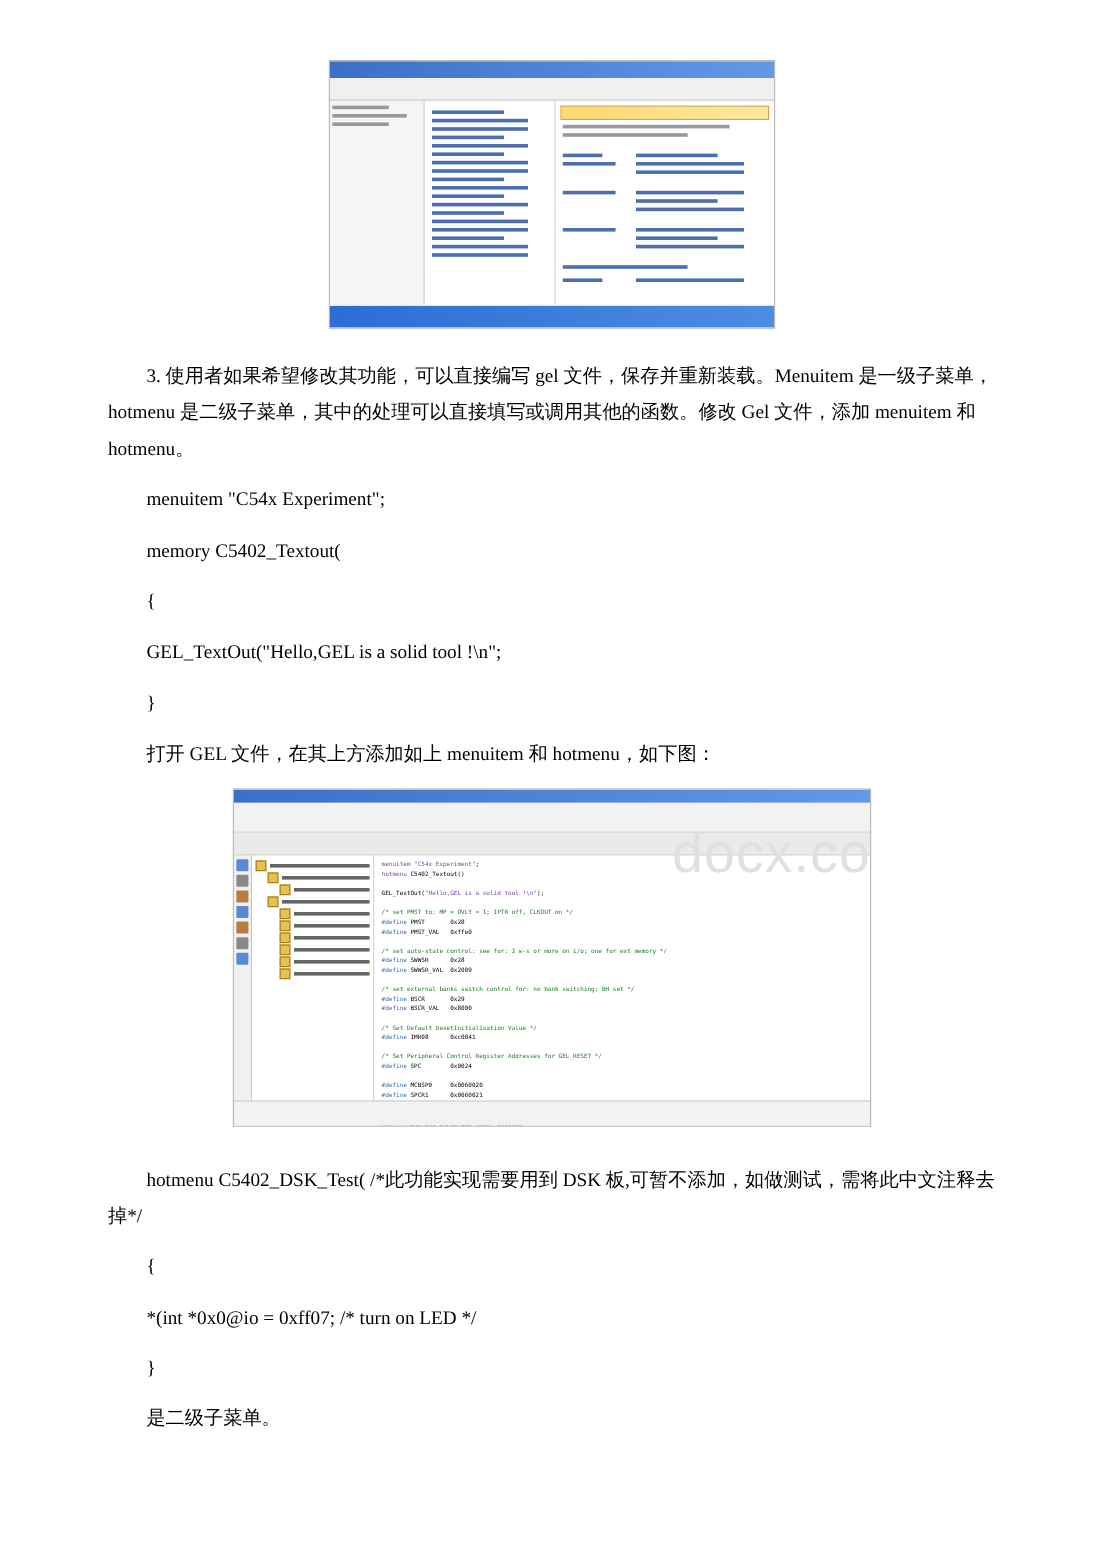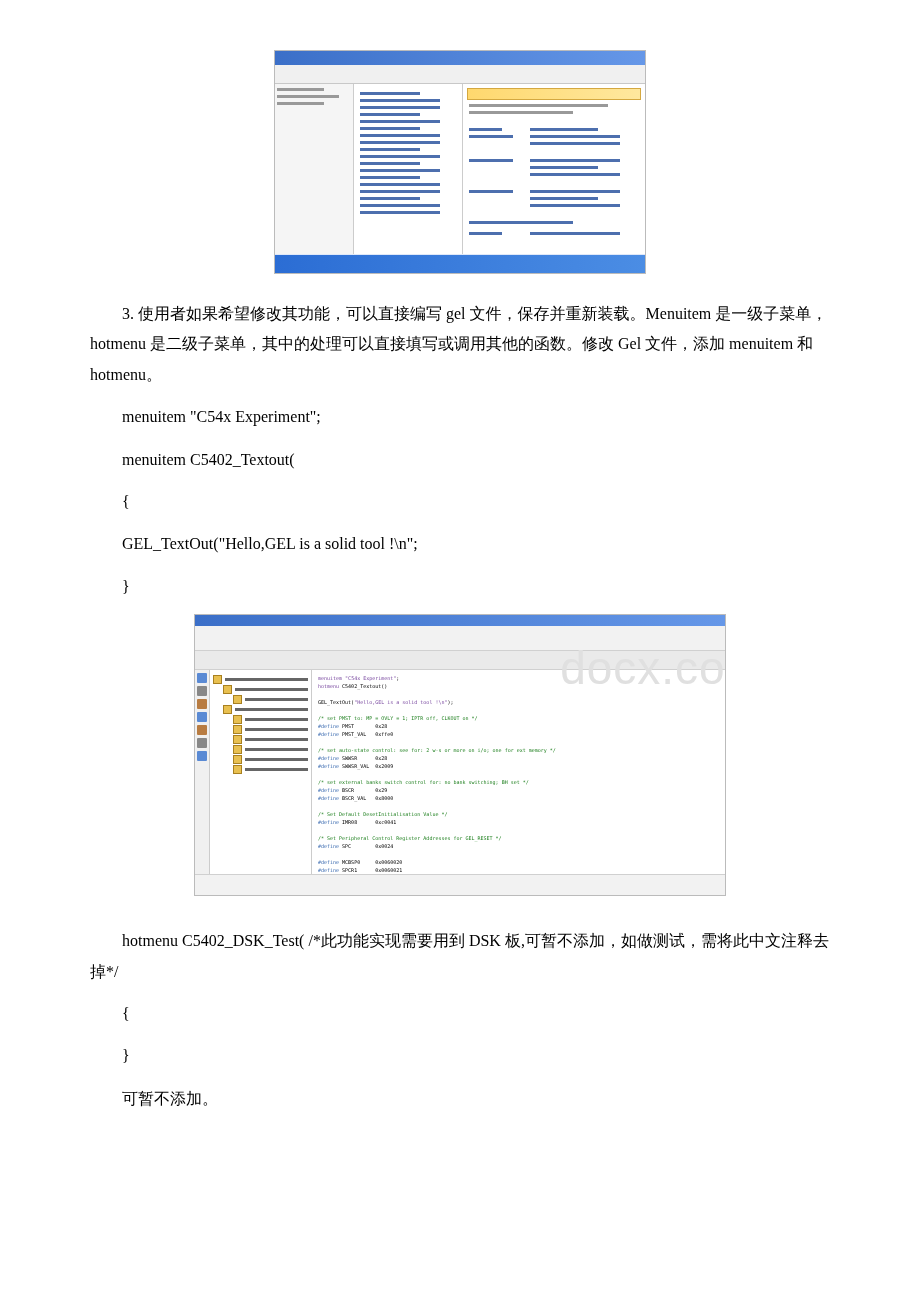--- a/index.html
+++ b/index.html
@@ -270,24 +270,25 @@
       </div>
     </div>
     <div class="ss1-taskbar"></div>
   </div>
 
   <p class="para" style="text-indent:2em;margin-left:0">
     <span>3. 使用者如果希望修改其功能，可以直接编写 gel 文件，保存并重新装载。Menuitem 是一级子菜单，hotmenu 是二级子菜单，其中的处理可以直接填写或调用其他的函数。修改 Gel 文件，添加 menuitem 和 hotmenu。</span>
   </p>
 
   <p class="para"><span>menuitem "C54x Experiment";</span></p>
-  <p class="para"><span>menuitem C5402_Textout(</span></p>
+  <p class="para"><span>memory C5402_Textout(</span></p>
   <p class="para"><span>{</span></p>
   <p class="para"><span>GEL_TextOut("Hello,GEL is a solid tool !\n";</span></p>
   <p class="para"><span>}</span></p>
+  <p class="para"><span>打开 GEL 文件，在其上方添加如上 menuitem 和 hotmenu，如下图：</span></p>
 
   <div class="screenshot ss2">
     <div class="watermark">docx.com</div>
     <div class="ss2-top"></div>
     <div class="ss2-tb"></div>
     <div class="ss2-tb2"></div>
     <div class="ss2-body">
       <div class="ss2-sidebar">
         <div class="sidebar-icon"></div>
         <div class="sidebar-icon g"></div>
@@ -371,16 +372,17 @@
 
       </div>
     </div>
     <div class="ss2-footer"></div>
   </div>
 
 
   <p class="para"><span>hotmenu C5402_DSK_Test( /*此功能实现需要用到 DSK 板,可暂不添加，如做测试，需将此中文注释去掉*/</span></p>
 
   <p class="para"><span>{</span></p>
+  <p class="para"><span>*(int *0x0@io = 0xff07; /* turn on LED */</span></p>
   <p class="para"><span>}</span></p>
-  <p class="para"><span>可暂不添加。</span></p>
+  <p class="para"><span>是二级子菜单。</span></p>
 
 </div>
 
 </body></html>

